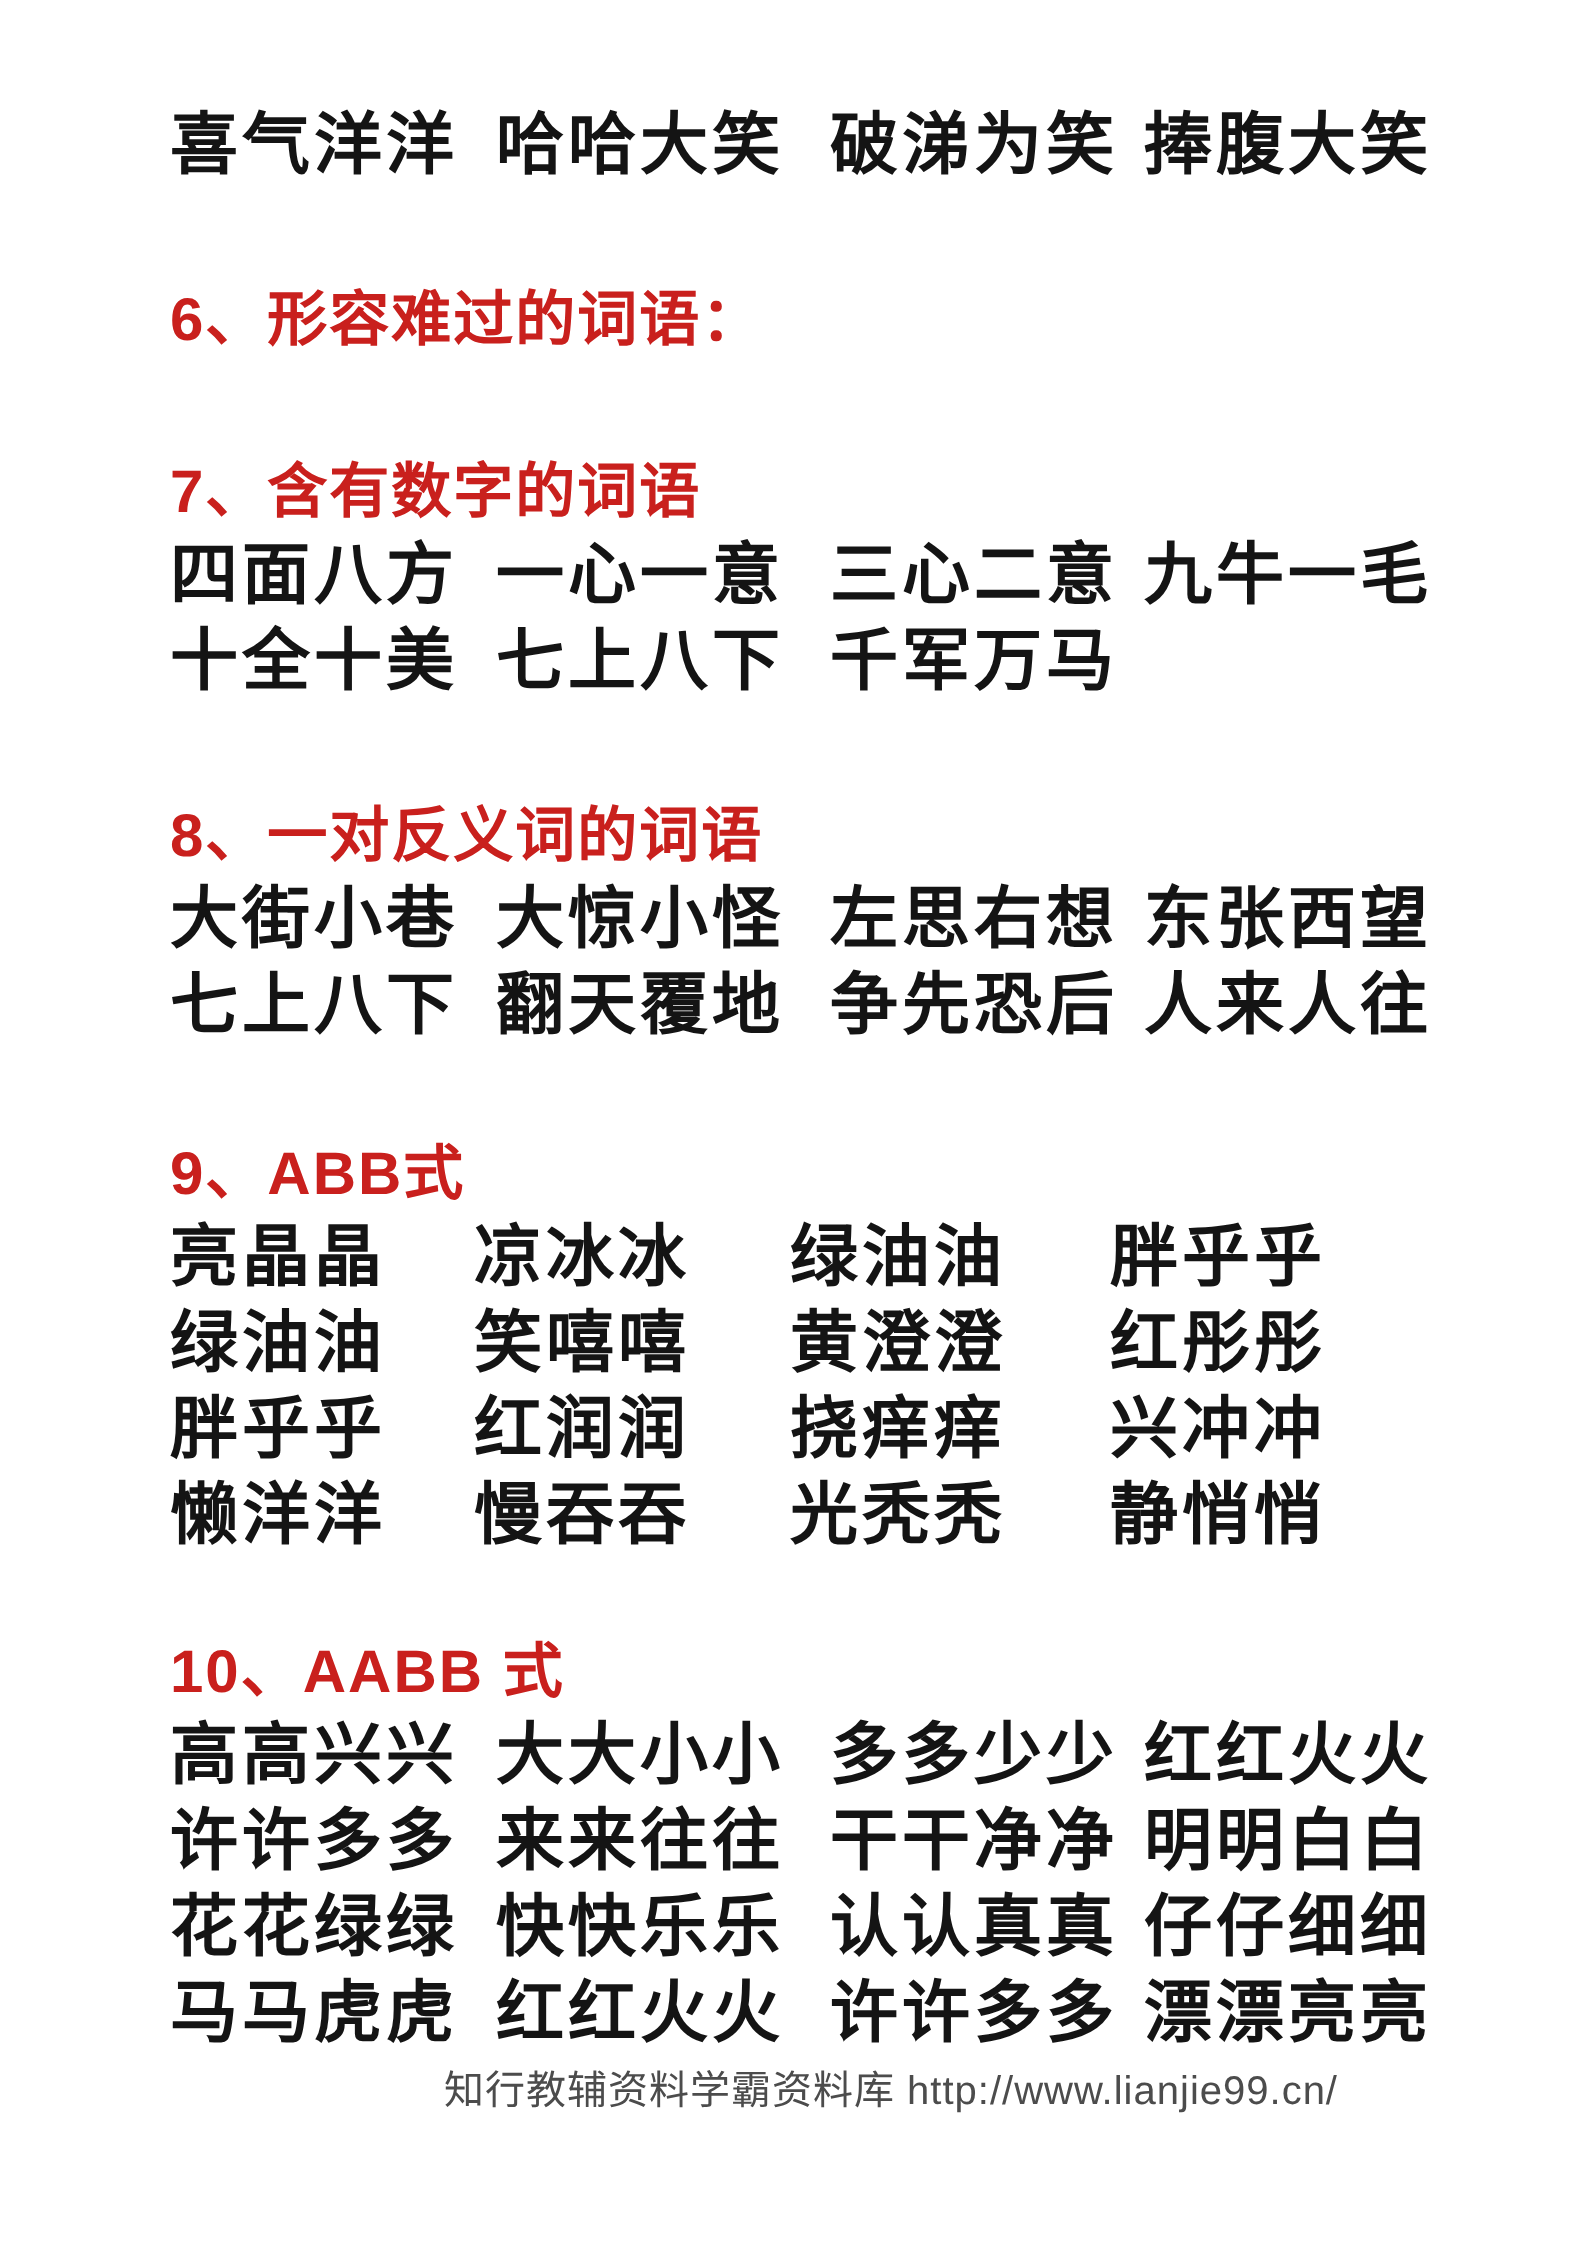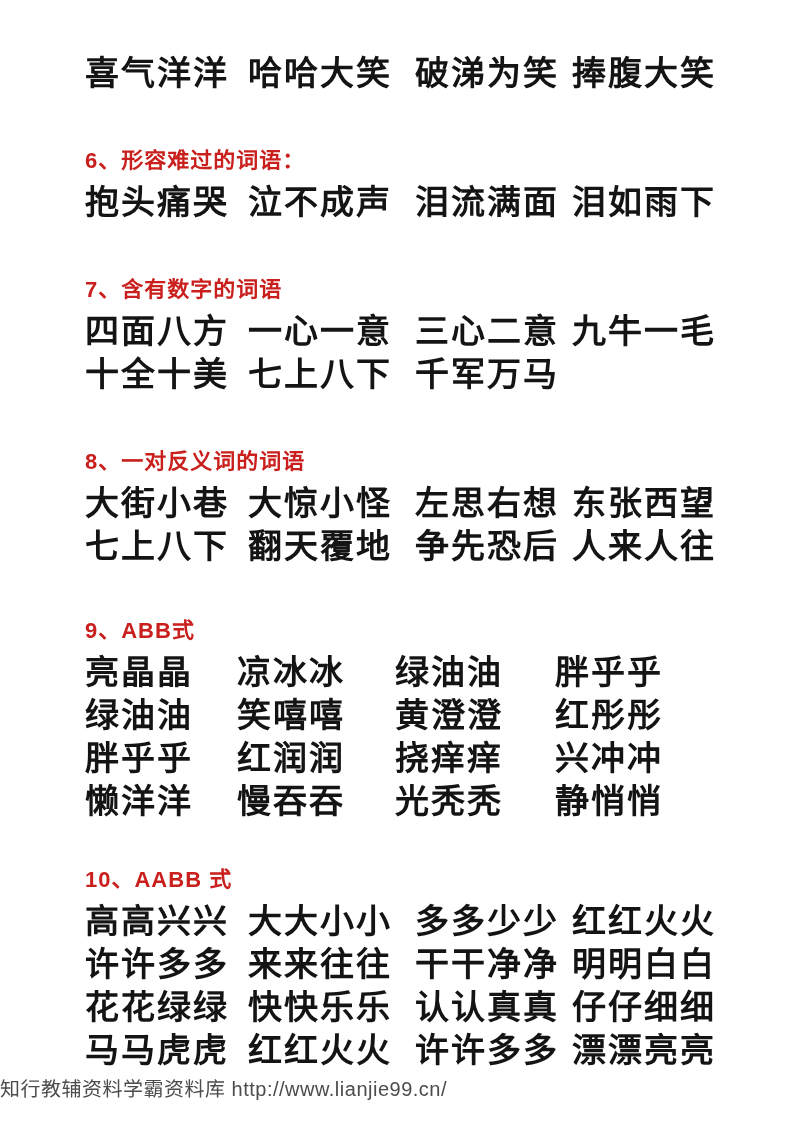--- a/index.html
+++ b/index.html
@@ -30,32 +30,32 @@
   }
   .word-row.abb{
     grid-template-columns:152px 158px 160px 1fr;
   }
   .w{letter-spacing:2px;}
   .section{margin-top:45px;}
   .section.s9{margin-top:42px;}
   .section.s10{margin-top:36px;}
   .heading{
     margin:0;
-    font-size:22px;
+    font-size:30px;
     line-height:41px;
     letter-spacing:1px;
     color:var(--heading-red);
     font-weight:700;
     white-space:nowrap;
   }
   .footer{
     width:669px;
     margin-left:-85px;
     margin-top:4px;
-    text-align:left;
+    text-align:right;
     font-size:20px;
     line-height:26px;
     font-weight:400;
     color:var(--footer-gray);
     letter-spacing:0.5px;
   }
 </style>
 </head>
 <body>
 
@@ -63,26 +63,20 @@
 
   <div class="word-row">
     <span class="w">喜气洋洋</span>
     <span class="w">哈哈大笑</span>
     <span class="w">破涕为笑</span>
     <span class="w">捧腹大笑</span>
   </div>
 
   <div class="section">
     <h2 class="heading">6、形容难过的词语：</h2>
-    <div class="word-row">
-      <span class="w">抱头痛哭</span>
-      <span class="w">泣不成声</span>
-      <span class="w">泪流满面</span>
-      <span class="w">泪如雨下</span>
-    </div>
   </div>
 
   <div class="section">
     <h2 class="heading">7、含有数字的词语</h2>
     <div class="word-row">
       <span class="w">四面八方</span>
       <span class="w">一心一意</span>
       <span class="w">三心二意</span>
       <span class="w">九牛一毛</span>
     </div>

